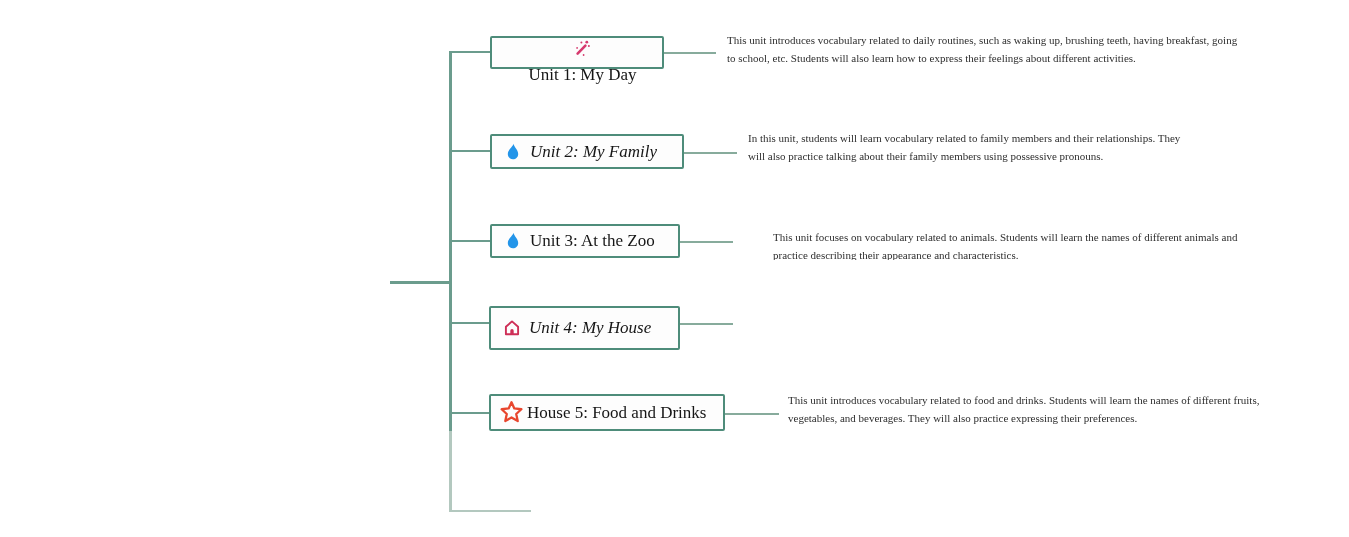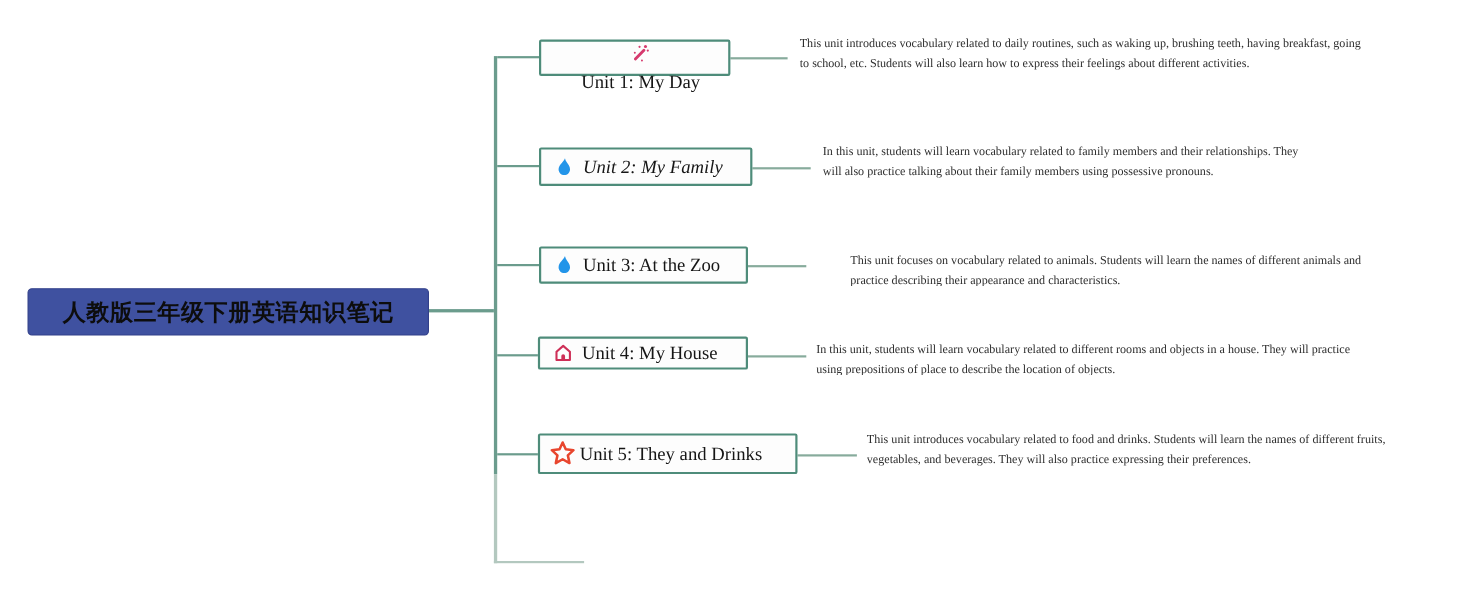--- a/index.html
+++ b/index.html
@@ -55,21 +55,21 @@
     display: flex; align-items: center;
     padding-left: 11px;
     gap: 7px;
     font-size: 17px;
     color: #161616;
     white-space: nowrap;
   }
   .u0 { left: 490px; top: 36px;  width: 174px; height: 33px; flex-direction: column; }
   .u1 { left: 490px; top: 134px; width: 194px; height: 35px; font-style: italic; }
   .u2 { left: 490px; top: 224px; width: 190px; height: 34px; }
-  .u3 { left: 489px; top: 306px; width: 191px; height: 30px; }
+  .u3 { left: 489px; top: 306px; width: 191px; height: 44px; font-style: italic; }
   .u4 { left: 489px; top: 394px; width: 236px; height: 37px; padding-left: 7px; gap: 2px; }
   .unit-node .icon { display: inline-flex; flex: none; align-items: center; }
   
   .desc {
     position: absolute;
     font-size: 11px;
     line-height: 18px;
     color: #2e2e2e;
     overflow: hidden;
   }
@@ -92,23 +92,20 @@
   <div class="line l-b2"></div>
   <div class="line l-b3"></div>
   <div class="line l-b4"></div>
   <div class="line thin l-r0"></div>
   <div class="line thin l-r1"></div>
   <div class="line thin l-r2"></div>
   <div class="line thin l-r3"></div>
   <div class="line thin l-r4"></div>
   <div class="line light l-stub"></div>
 
-  <div class="root-node">
-    <span>人教版三年级下册英语知识笔记</span>
-  </div>
 
   <div class="unit-node u0">
     <span class="icon">
       <svg width="20" height="20" viewBox="0 0 20 20">
         <path d="M4.6 15.6 L12.4 7.6" stroke="#d63a6e" stroke-width="2.6" stroke-linecap="round" fill="none"></path>
         <circle cx="13.8" cy="4.2" r="1.4" fill="#d63a6e"></circle>
         <circle cx="8.4" cy="4.6" r="1.0" fill="#d63a6e"></circle>
         <circle cx="15.9" cy="8.0" r="1.0" fill="#d63a6e"></circle>
         <circle cx="4.1" cy="9.9" r="0.9" fill="#d63a6e"></circle>
         <circle cx="10.6" cy="17.0" r="0.9" fill="#d63a6e"></circle>
@@ -140,25 +137,24 @@
 
   <div class="unit-node u3">
     <span class="icon">
       <svg width="20" height="20" viewBox="0 0 20 20">
         <path d="M3.9 8.7 L10 3.4 L16.1 8.7 L16.1 16.3 L3.9 16.3 Z" fill="none" stroke="#ce2f57" stroke-width="1.9" stroke-linejoin="round"></path>
         <path d="M8.3 16.3 L8.3 12.7 A1.7 1.7 0 0 1 11.7 12.7 L11.7 16.3 Z" fill="#ce2f57"></path>
       </svg>
     </span>
     <span>Unit 4: My House</span>
   </div>
-  <div class="desc d3">In this unit, students will learn vocabulary related to different rooms and objects in a house. They will practice using prepositions of place to describe the location of objects.</div>
 
   <div class="unit-node u4">
     <span class="icon">
       <svg width="27" height="27" viewBox="0 0 20 20">
         <path d="M10 2.4 L12.1 7.0 L17.3 7.6 L13.5 11.1 L14.6 16.3 L10 13.7 L5.4 16.3 L6.5 11.1 L2.7 7.6 L7.9 7.0 Z" fill="none" stroke="#e8462e" stroke-width="1.7" stroke-linejoin="round"></path>
       </svg>
     </span>
-    <span>Unit 5: They and Drinks</span>
+    <span>House 5: Food and Drinks</span>
   </div>
   <div class="desc d4">This unit introduces vocabulary related to food and drinks. Students will learn the names of different fruits, vegetables, and beverages. They will also practice expressing their preferences.</div>
 
 </div>
 
 </body></html>

